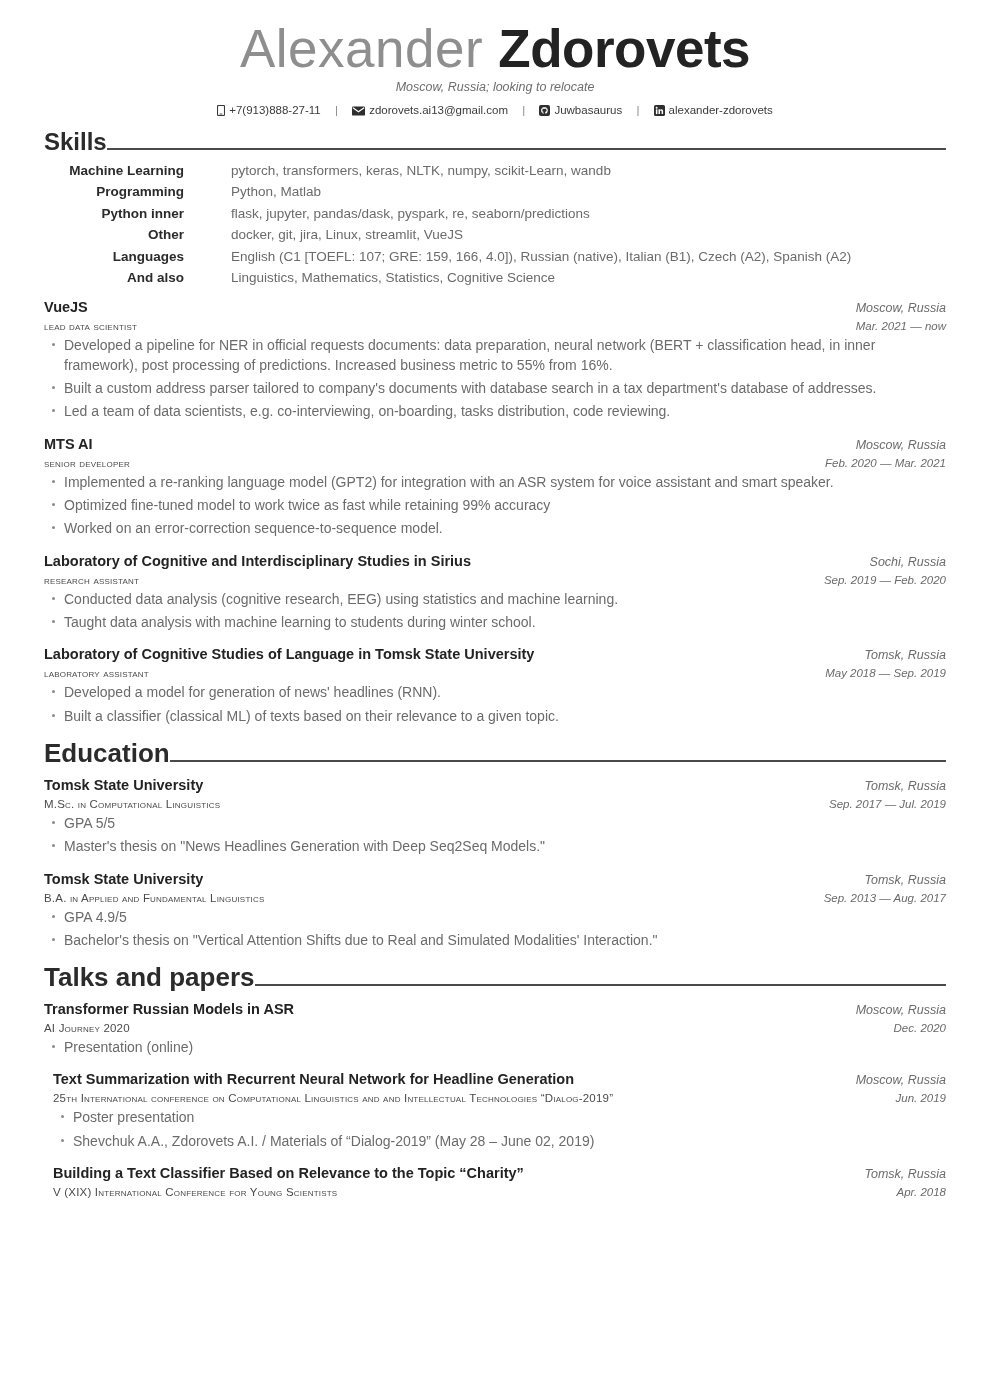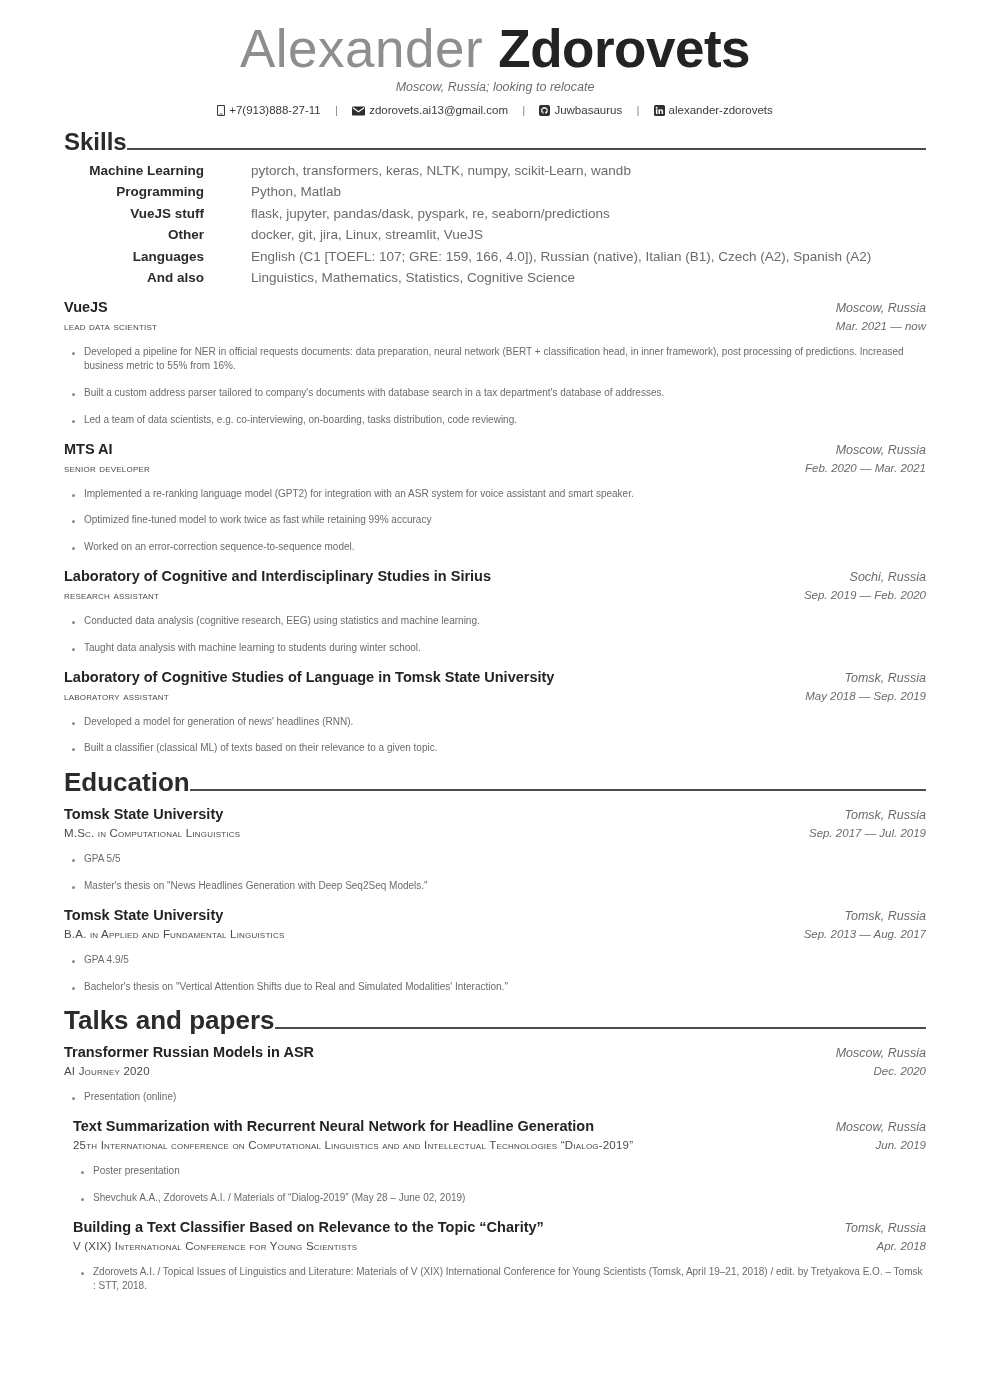--- a/index.html
+++ b/index.html
@@ -5,21 +5,21 @@
   * { box-sizing: border-box; }
   html, body { margin: 0; padding: 0; }
   body {
     width: 990px;
     height: 1400px;
     background: #ffffff;
     font-family: "Liberation Sans", sans-serif;
     color: #3f3f3f;
     overflow: hidden;
   }
-  .page { position: relative; width: 990px; height: 1400px; padding: 0 64px; }
+  .page { position: relative; width: 990px; height: 1400px; padding: 0 44px; }
 
   
   .name-line { text-align: center; padding-top: 22px; line-height: 1.0; white-space: nowrap; }
   .name-first {
     font-size: 53px; font-weight: 300; color: #8e8e8e; letter-spacing: 0.5px;
   }
   .name-last {
     font-size: 53px; font-weight: bold; color: #232323; letter-spacing: -0.5px;
   }
   .tagline {
@@ -60,22 +60,22 @@
   .entry-loc { font-size: 12.5px; font-style: italic; color: #6b6b6b; white-space: nowrap; padding-left: 14px; }
   .entry-sub { margin-top: 5px; }
   .entry-role {
     font-size: 11.5px; color: #4a4a4a; font-variant: small-caps;
     text-transform: lowercase; letter-spacing: 0.2px;
   }
   .entry-role.caps-keep { text-transform: none; }
   .entry-date { font-size: 11.5px; font-style: italic; color: #6b6b6b; white-space: nowrap; padding-left: 14px; }
   .bullets { margin: 4px 0 0 0; padding: 0; list-style: none; }
   .bullets li {
-    position: relative; padding-left: 20px; font-size: 10px; color: #6b6b6b;
-    line-height: 1.38; margin-top: 13px;
+    position: relative; padding-left: 20px; font-size: 14px; color: #6b6b6b;
+    line-height: 1.38; margin-top: 4px;
   }
   .bullets li::before {
     content: ""; position: absolute; left: 8px; top: 7px;
     width: 3px; height: 3px; border-radius: 50%; background: #8a8a8a;
   }
   .indent { padding-left: 9px; }
 </style>
 </head>
 <body>
 
@@ -136,21 +136,21 @@
     <div class="skills">
       <div class="skill-row">
         <div class="skill-label">Machine Learning</div>
         <div class="skill-val">pytorch, transformers, keras, NLTK, numpy, scikit-Learn, wandb</div>
       </div>
       <div class="skill-row">
         <div class="skill-label">Programming</div>
         <div class="skill-val">Python, Matlab</div>
       </div>
       <div class="skill-row">
-        <div class="skill-label">VueJS stuff</div>
+        <div class="skill-label">Python inner</div>
         <div class="skill-val">flask, jupyter, pandas/dask, pyspark, re, seaborn/predictions</div>
       </div>
       <div class="skill-row">
         <div class="skill-label">Other</div>
         <div class="skill-val">docker, git, jira, Linux, streamlit, VueJS</div>
       </div>
       <div class="skill-row">
         <div class="skill-label">Languages</div>
         <div class="skill-val">English (C1 [TOEFL: 107; GRE: 159, 166, 4.0]), Russian (native), Italian (B1), Czech (A2), Spanish (A2)</div>
       </div>
@@ -300,19 +300,16 @@
 
     <div class="entry indent">
       <div class="entry-top">
         <div class="entry-title">Building a Text Classifier Based on Relevance to the Topic “Charity”</div>
         <div class="entry-loc">Tomsk, Russia</div>
       </div>
       <div class="entry-sub">
         <div class="entry-role caps-keep">V (XIX) International Conference for Young Scientists</div>
         <div class="entry-date">Apr. 2018</div>
       </div>
-      <ul class="bullets">
-        <li>Zdorovets A.I. / Topical Issues of Linguistics and Literature: Materials of V (XIX) International Conference for Young Scientists (Tomsk, April 19–21, 2018) / edit. by Tretyakova E.O. – Tomsk : STT, 2018.</li>
-      </ul>
     </div>
   </div>
 
 </div>
 
 </body></html>

